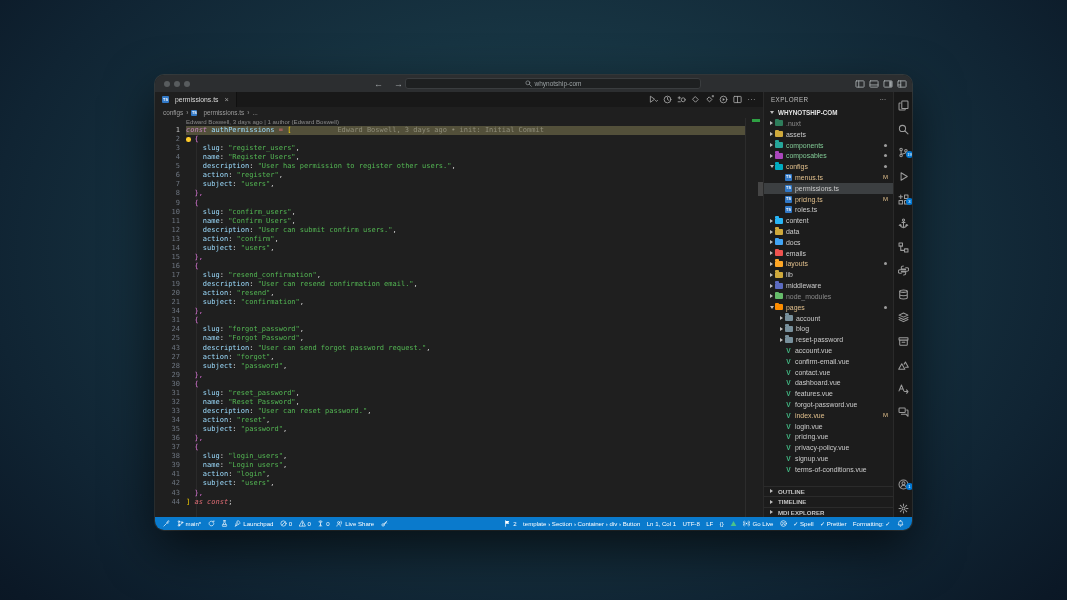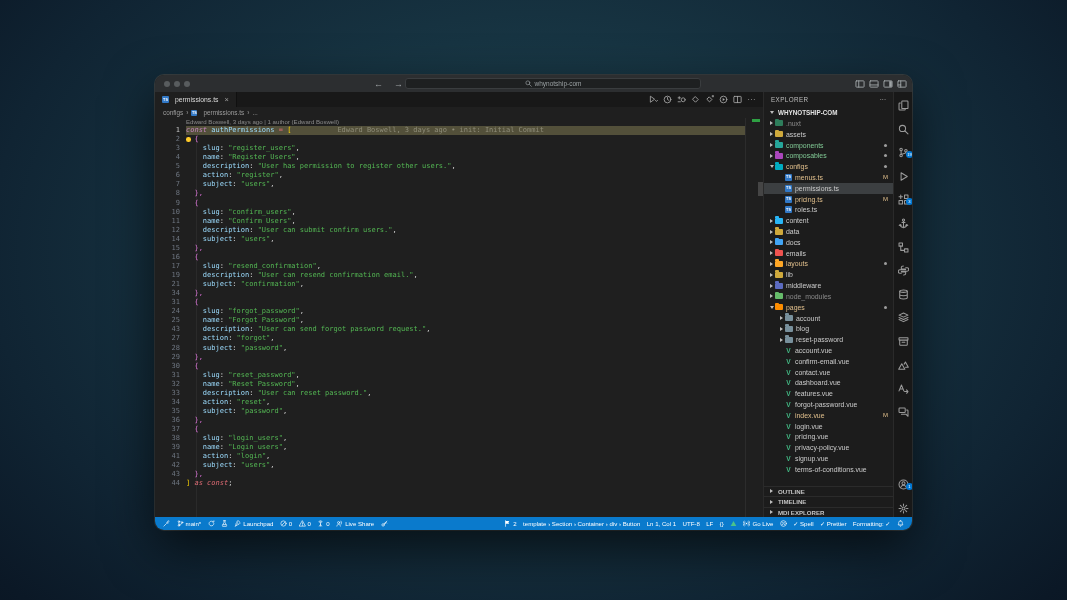--- a/index.html
+++ b/index.html
@@ -248,38 +248,46 @@
               </div>
               <div class="row">
                 <span class="gutter">11</span>
                 <span class="content"><span class="tk-prop">    name</span><span class="tk-pun">: </span><span class="tk-str">"Confirm Users"</span><span class="tk-pun">,</span></span>
               </div>
               <div class="row">
                 <span class="gutter">12</span>
                 <span class="content"><span class="tk-prop">    description</span><span class="tk-pun">: </span><span class="tk-str">"User can submit confirm users."</span><span class="tk-pun">,</span></span>
               </div>
               <div class="row">
+                <span class="gutter">13</span>
+                <span class="content"><span class="tk-prop">    action</span><span class="tk-pun">: </span><span class="tk-str">"confirm"</span><span class="tk-pun">,</span></span>
+              </div>
+              <div class="row">
                 <span class="gutter">14</span>
                 <span class="content"><span class="tk-prop">    subject</span><span class="tk-pun">: </span><span class="tk-str">"users"</span><span class="tk-pun">,</span></span>
               </div>
               <div class="row">
                 <span class="gutter">15</span>
                 <span class="content"><span class="tk-b2">  },</span></span>
               </div>
               <div class="row">
                 <span class="gutter">16</span>
                 <span class="content"><span class="tk-b2">  {</span></span>
               </div>
               <div class="row">
                 <span class="gutter">17</span>
                 <span class="content"><span class="tk-prop">    slug</span><span class="tk-pun">: </span><span class="tk-str">"resend_confirmation"</span><span class="tk-pun">,</span></span>
               </div>
               <div class="row">
                 <span class="gutter">19</span>
                 <span class="content"><span class="tk-prop">    description</span><span class="tk-pun">: </span><span class="tk-str">"User can resend confirmation email."</span><span class="tk-pun">,</span></span>
+              </div>
+              <div class="row">
+                <span class="gutter">20</span>
+                <span class="content"><span class="tk-prop">    action</span><span class="tk-pun">: </span><span class="tk-str">"resend"</span><span class="tk-pun">,</span></span>
               </div>
               <div class="row">
                 <span class="gutter">21</span>
                 <span class="content"><span class="tk-prop">    subject</span><span class="tk-pun">: </span><span class="tk-str">"confirmation"</span><span class="tk-pun">,</span></span>
               </div>
               <div class="row">
                 <span class="gutter">34</span>
                 <span class="content"><span class="tk-b2">  },</span></span>
               </div>
               <div class="row">

